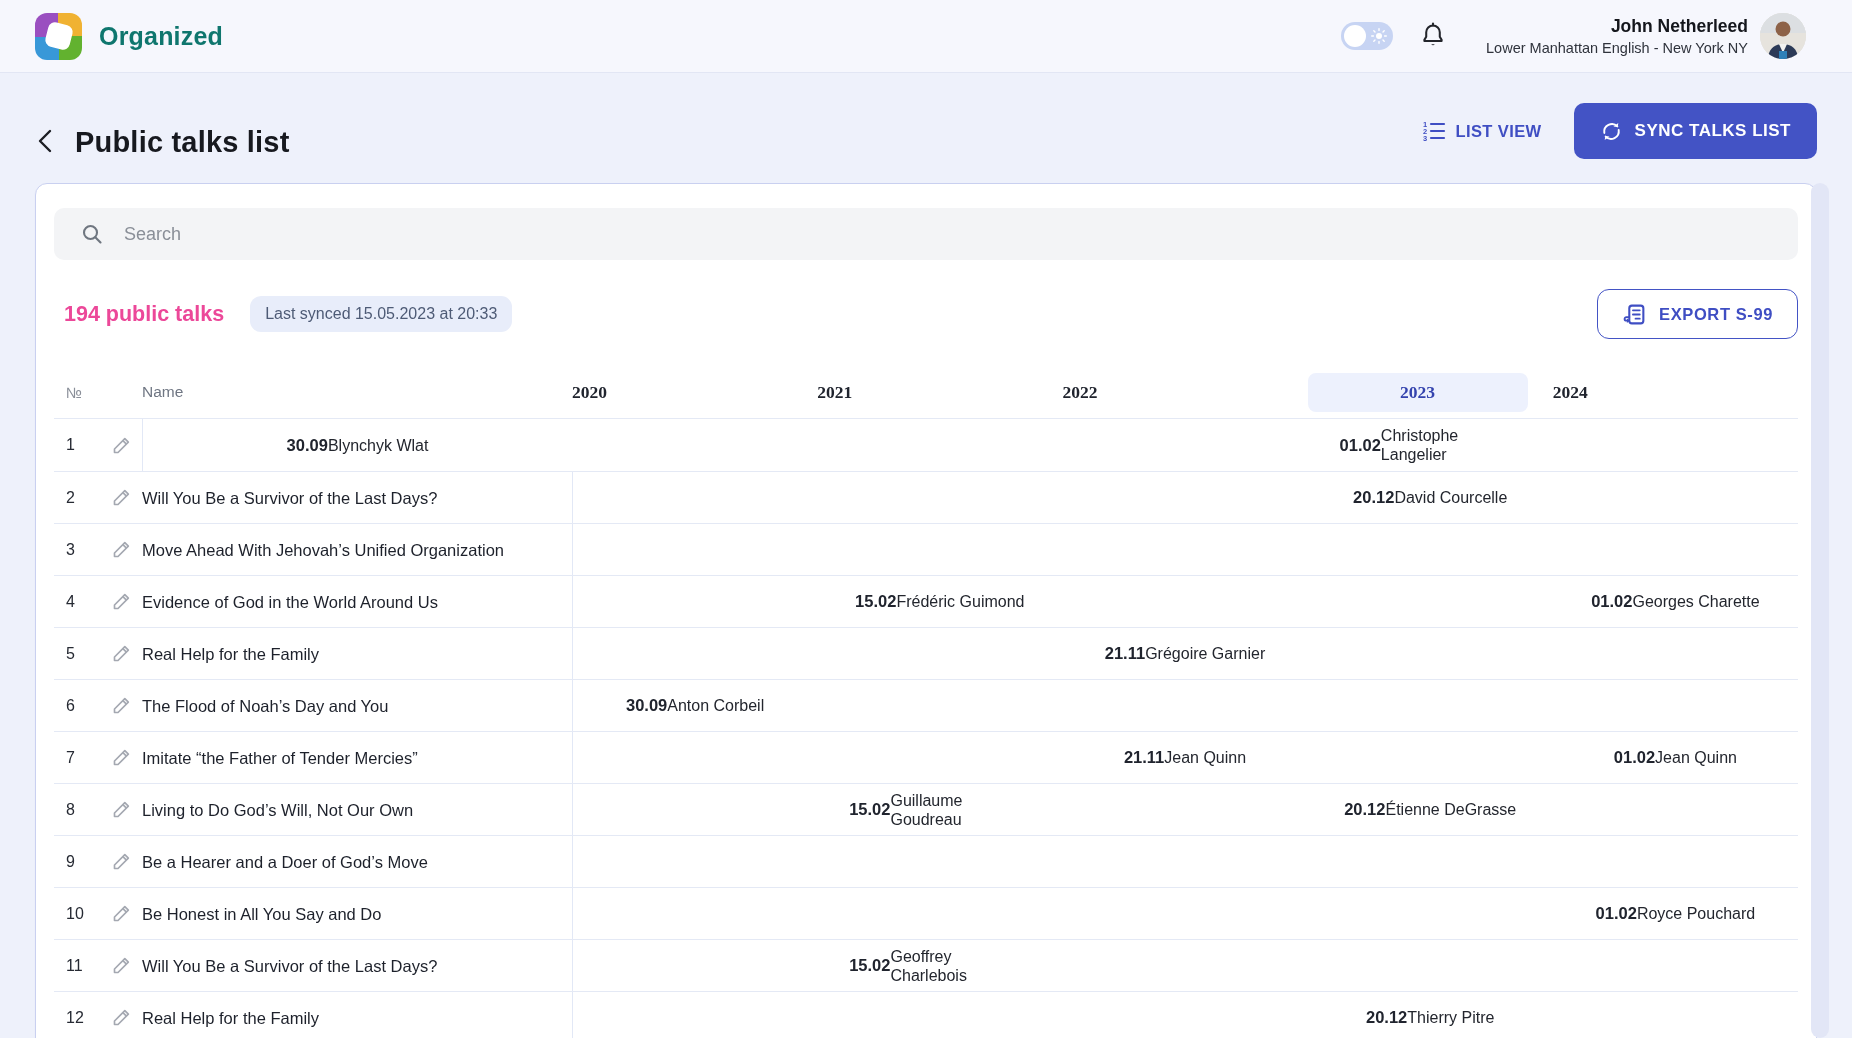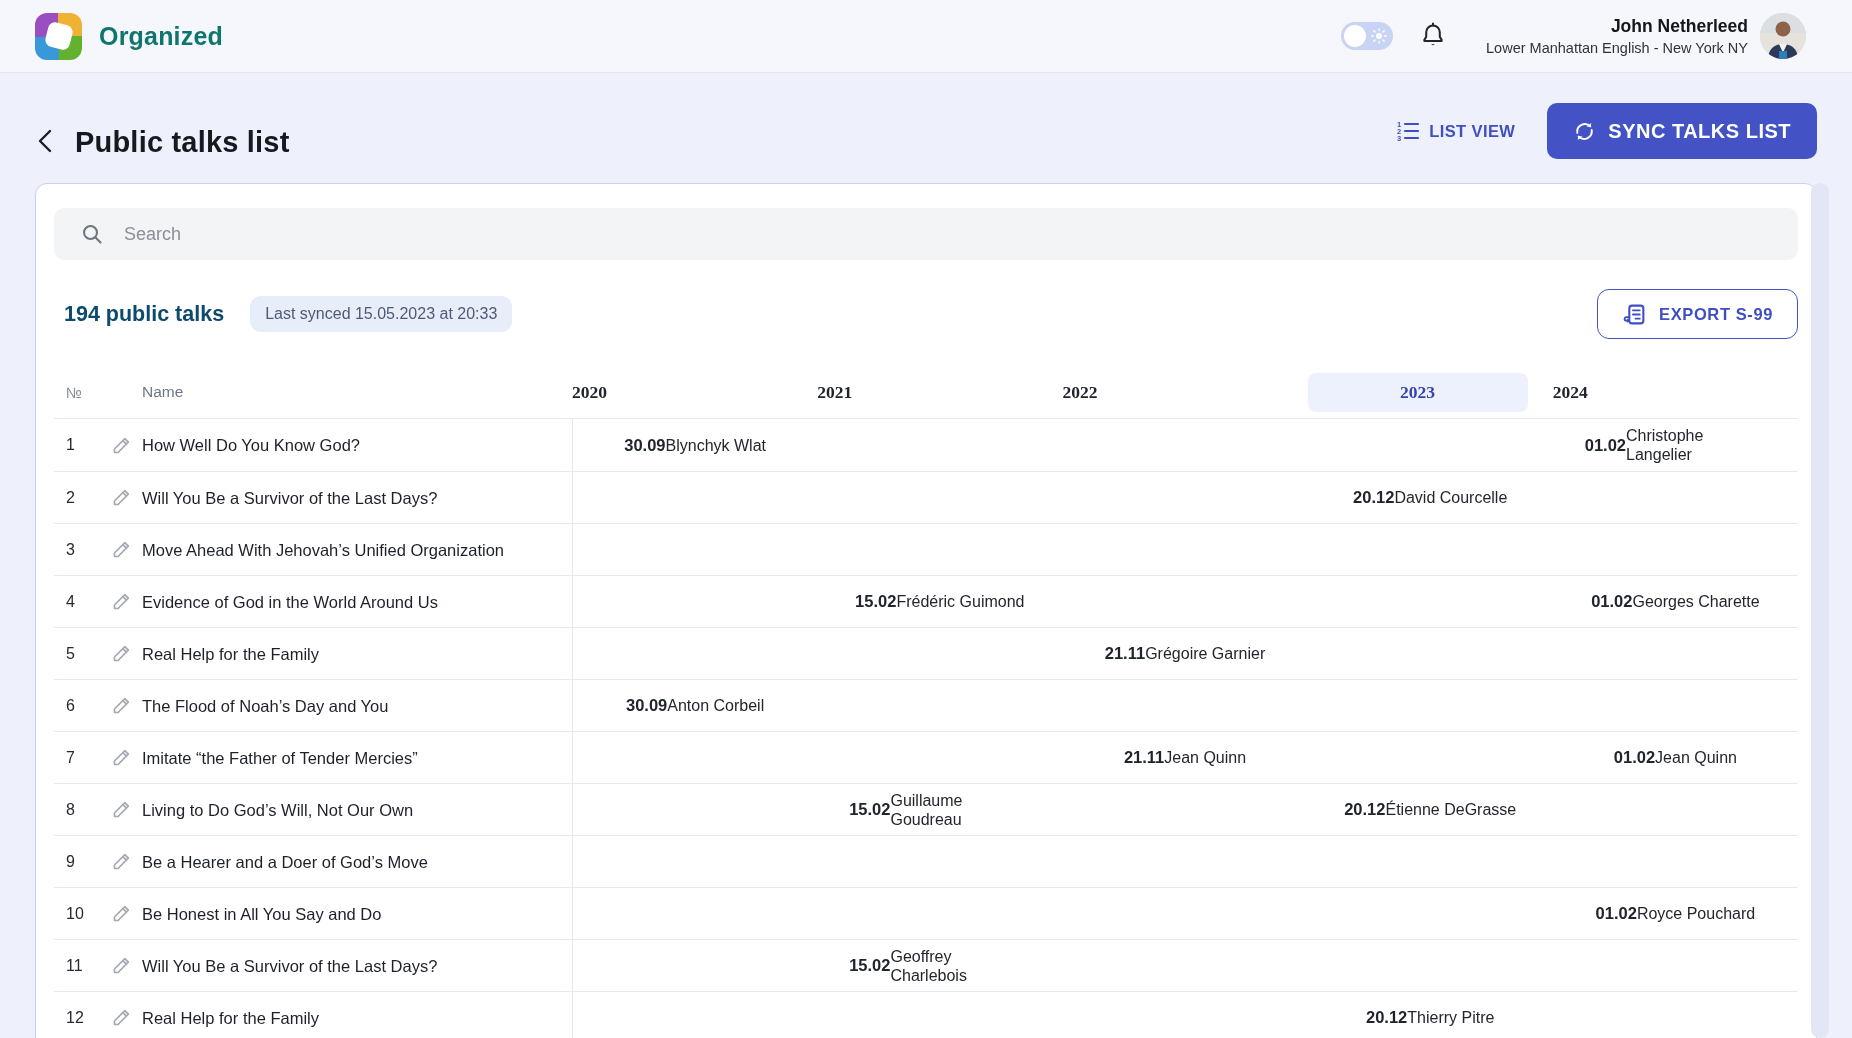--- a/index.html
+++ b/index.html
@@ -27,34 +27,34 @@
 
   
   .page-wrap { padding:0 35px; }
   .title-row { margin-top:26px; height:60px; display:flex; align-items:flex-end; }
   .back-btn { width:30px; height:36px; display:flex; align-items:center; cursor:pointer; }
   .page-title { font-size:29px; font-weight:700; color:#17191f; margin-left:10px; letter-spacing:.2px; }
   .title-actions { margin-left:auto; display:flex; align-items:center; }
   .list-view-btn { display:flex; align-items:center; gap:9px; color:#3f4ec3; font-size:16.5px;
     font-weight:700; letter-spacing:.4px; cursor:pointer; }
   .sync-btn { margin-left:32px; height:56px; padding:0 26px; border-radius:10px; background:#4353c5;
-    color:#fff; font-size:20px; font-weight:700; letter-spacing:.5px; display:flex;
+    color:#fff; font-size:17px; font-weight:700; letter-spacing:.5px; display:flex;
     align-items:center; gap:12px; border:none; cursor:pointer; }
 
   
   .card { margin-top:24px; background:#fff; border:1px solid #c9d0f0; border-radius:12px;
     padding:24px 18px 30px 18px; min-height:900px; box-shadow:0 1px 2px rgba(60,70,160,.04); }
   .search-bar { height:52px; background:#f3f4f6; border-radius:10px; display:flex; align-items:center;
     padding:0 20px 0 26px; }
   .search-bar input { border:none; outline:none; background:transparent; font-size:18px; color:#33363d;
     margin-left:20px; flex:1; font-family:"Liberation Sans", sans-serif; }
   .search-bar input::placeholder { color:#8a8f98; }
 
   .count-row { margin-top:28px; height:52px; display:flex; align-items:center; padding-left:10px; }
-  .talks-count { font-size:21.5px; font-weight:700; color:#0c4a6e; }
+  .talks-count { font-size:21.5px; font-weight:700; color:#ec4899; }
   .sync-badge { margin-left:26px; background:#e8edfa; color:#4e5b76; font-size:16px;
     padding:9px 15px; border-radius:11px; }
   .export-btn { margin-left:auto; height:50px; padding:0 24px; border-radius:12px; background:#fff;
     border:1.6px solid #4353c5; color:#3f4ec3; font-size:16.5px; font-weight:700; letter-spacing:.6px;
     display:flex; align-items:center; gap:12px; cursor:pointer; }
 
   
   .table { margin-top:26px; }
   .trow { display:grid; grid-template-columns:46px 42px 430px repeat(5, 1fr); align-items:center; }
   .thead { height:53px; border-bottom:1px solid #e4e9f5; }
@@ -223,21 +223,20 @@
         </div>
       <div class="tbody" id="tbody">
           <div class="trow">
             <div class="td-no">1</div>
             <div class="edit-btn">
               <svg width="21" height="21" viewBox="0 0 24 24">
     <path d="M15.8 4.2l4 4L8 20H4v-4L15.8 4.2z" fill="none" stroke="#a4a8b1" stroke-width="1.9" stroke-linejoin="round"></path>
     <line x1="13.6" y1="6.4" x2="17.6" y2="10.4" stroke="#a4a8b1" stroke-width="1.9"></line>
   </svg>
             </div>
-            <div class="td-name">How Well Do You Know God?</div>
             <div class="ycell first">
               <span class="date">30.09</span>
               <span class="speaker">Blynchyk Wlat</span>
             </div>
             <div class="ycell"></div>
             <div class="ycell"></div>
             <div class="ycell"></div>
             <div class="ycell">
               <span class="date">01.02</span>
               <span class="speaker">Christophe Langelier</span>

